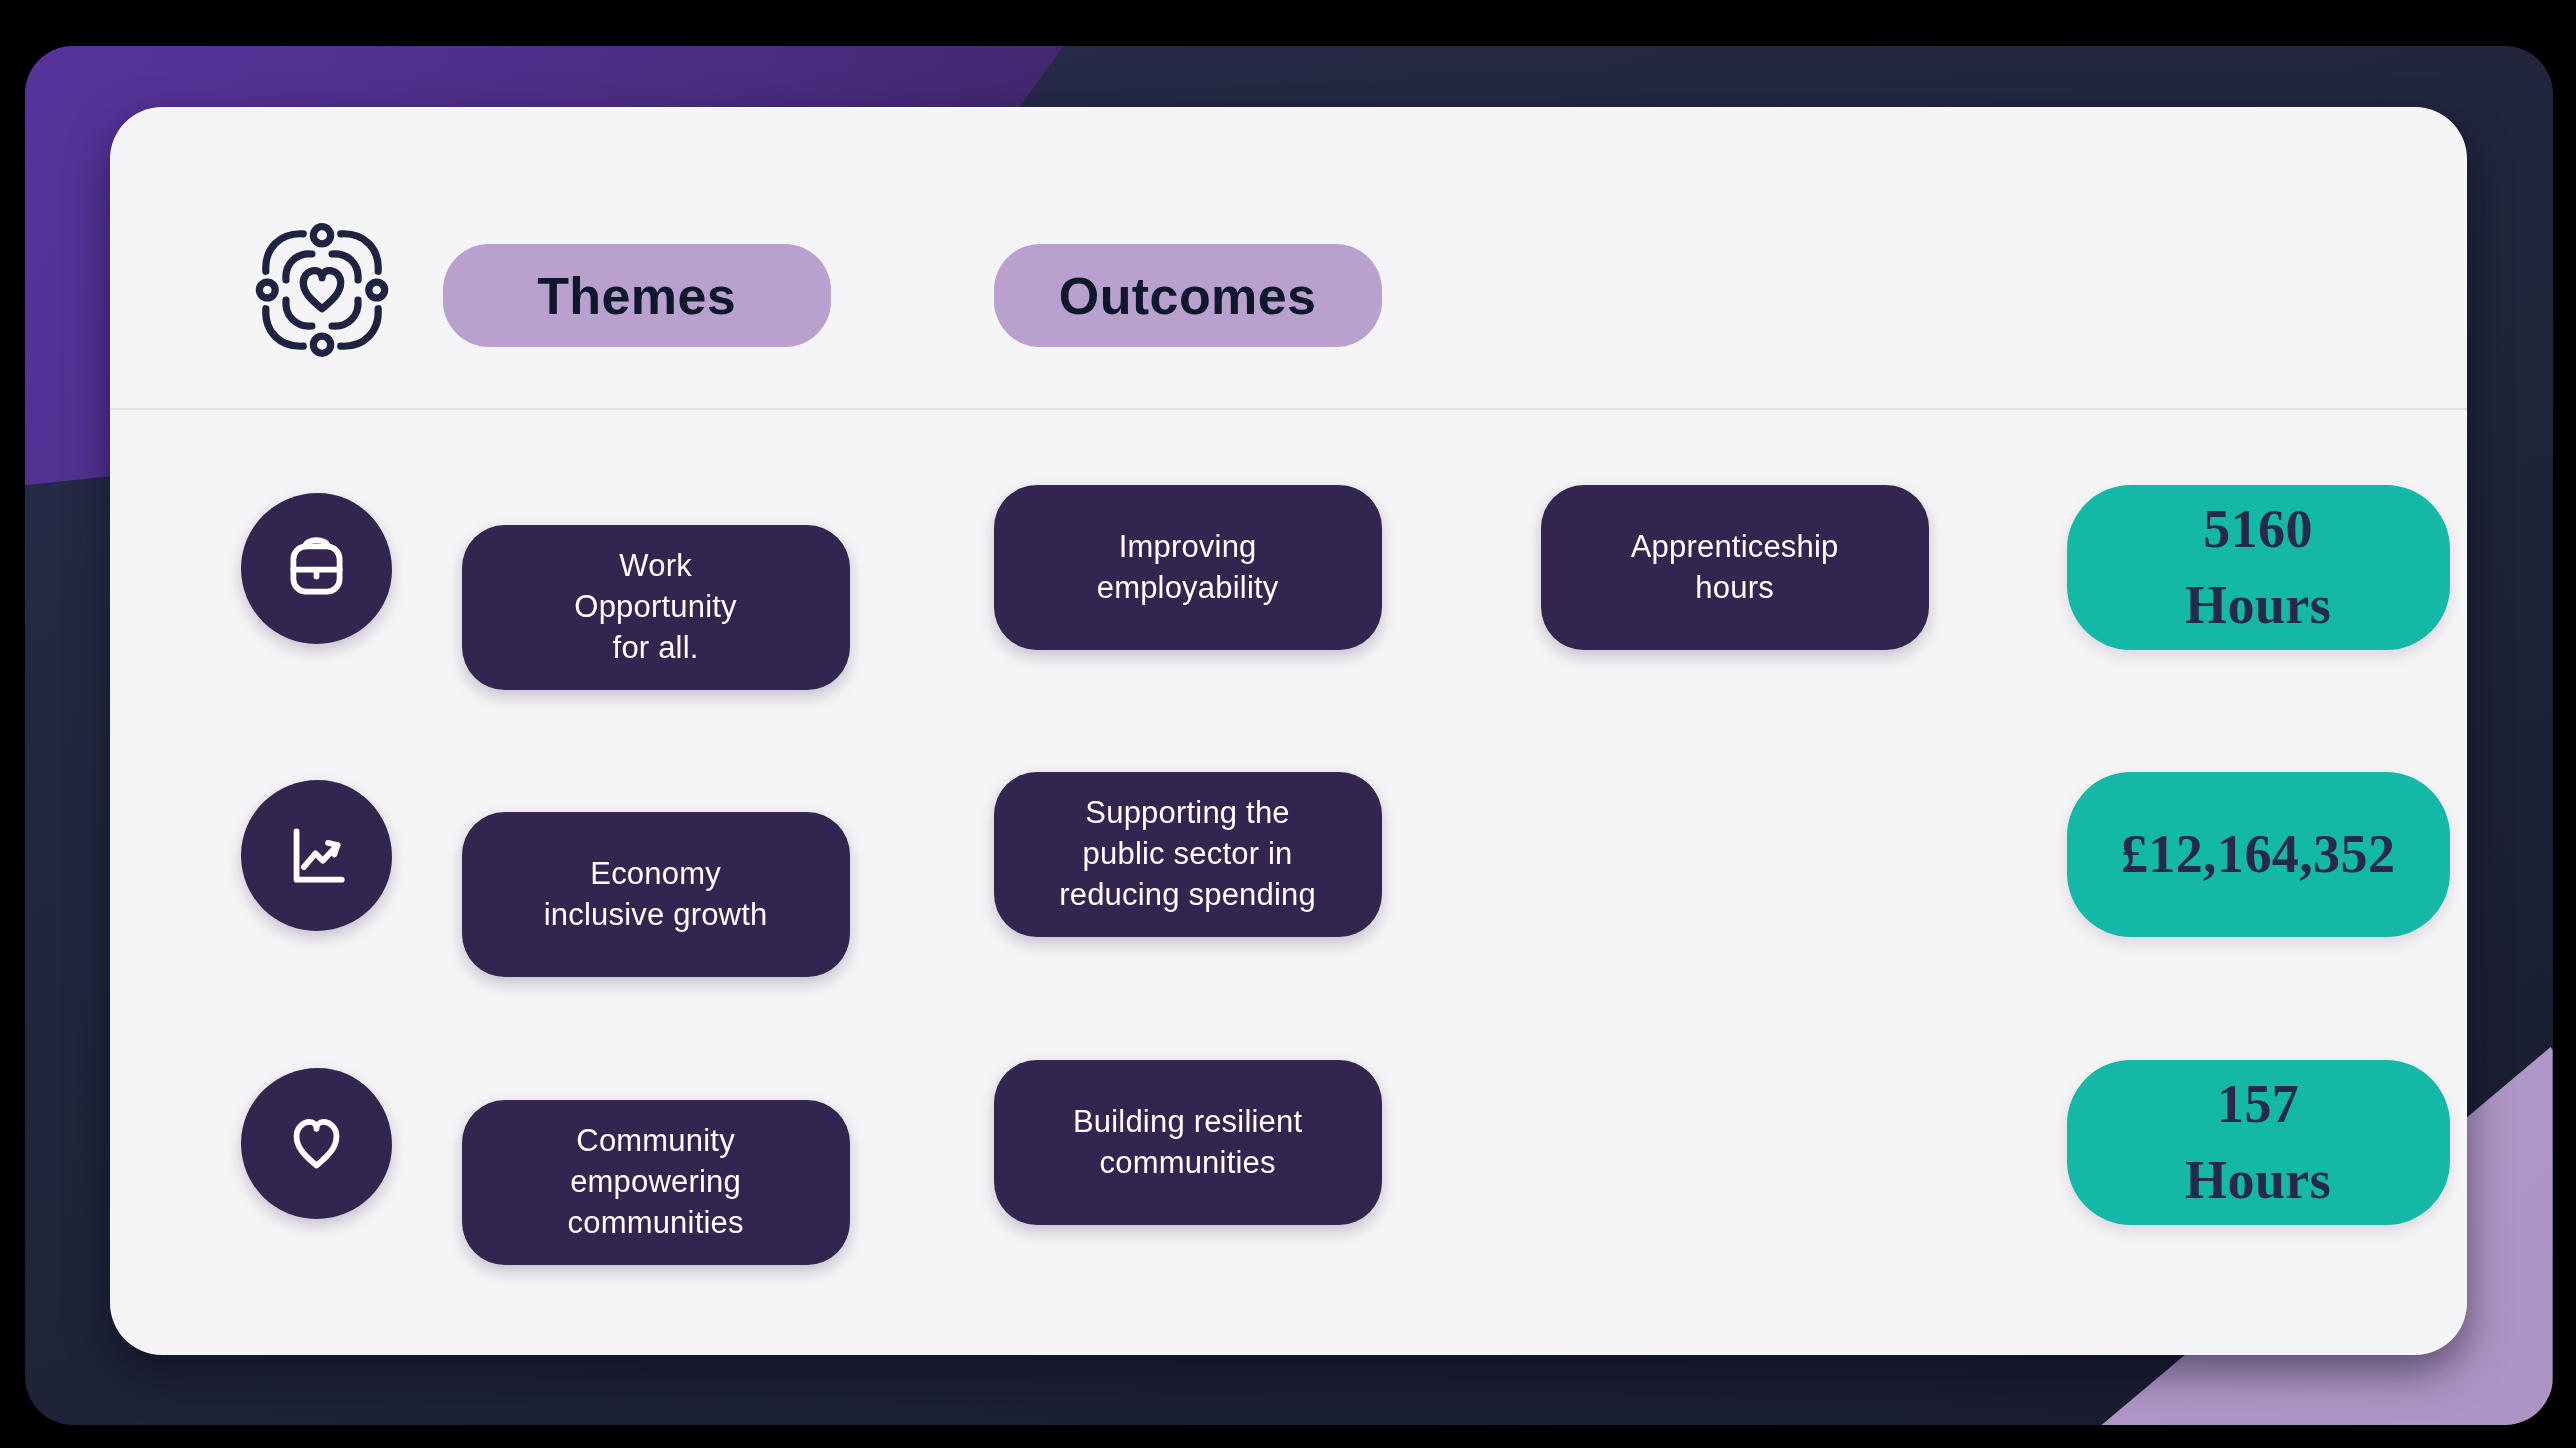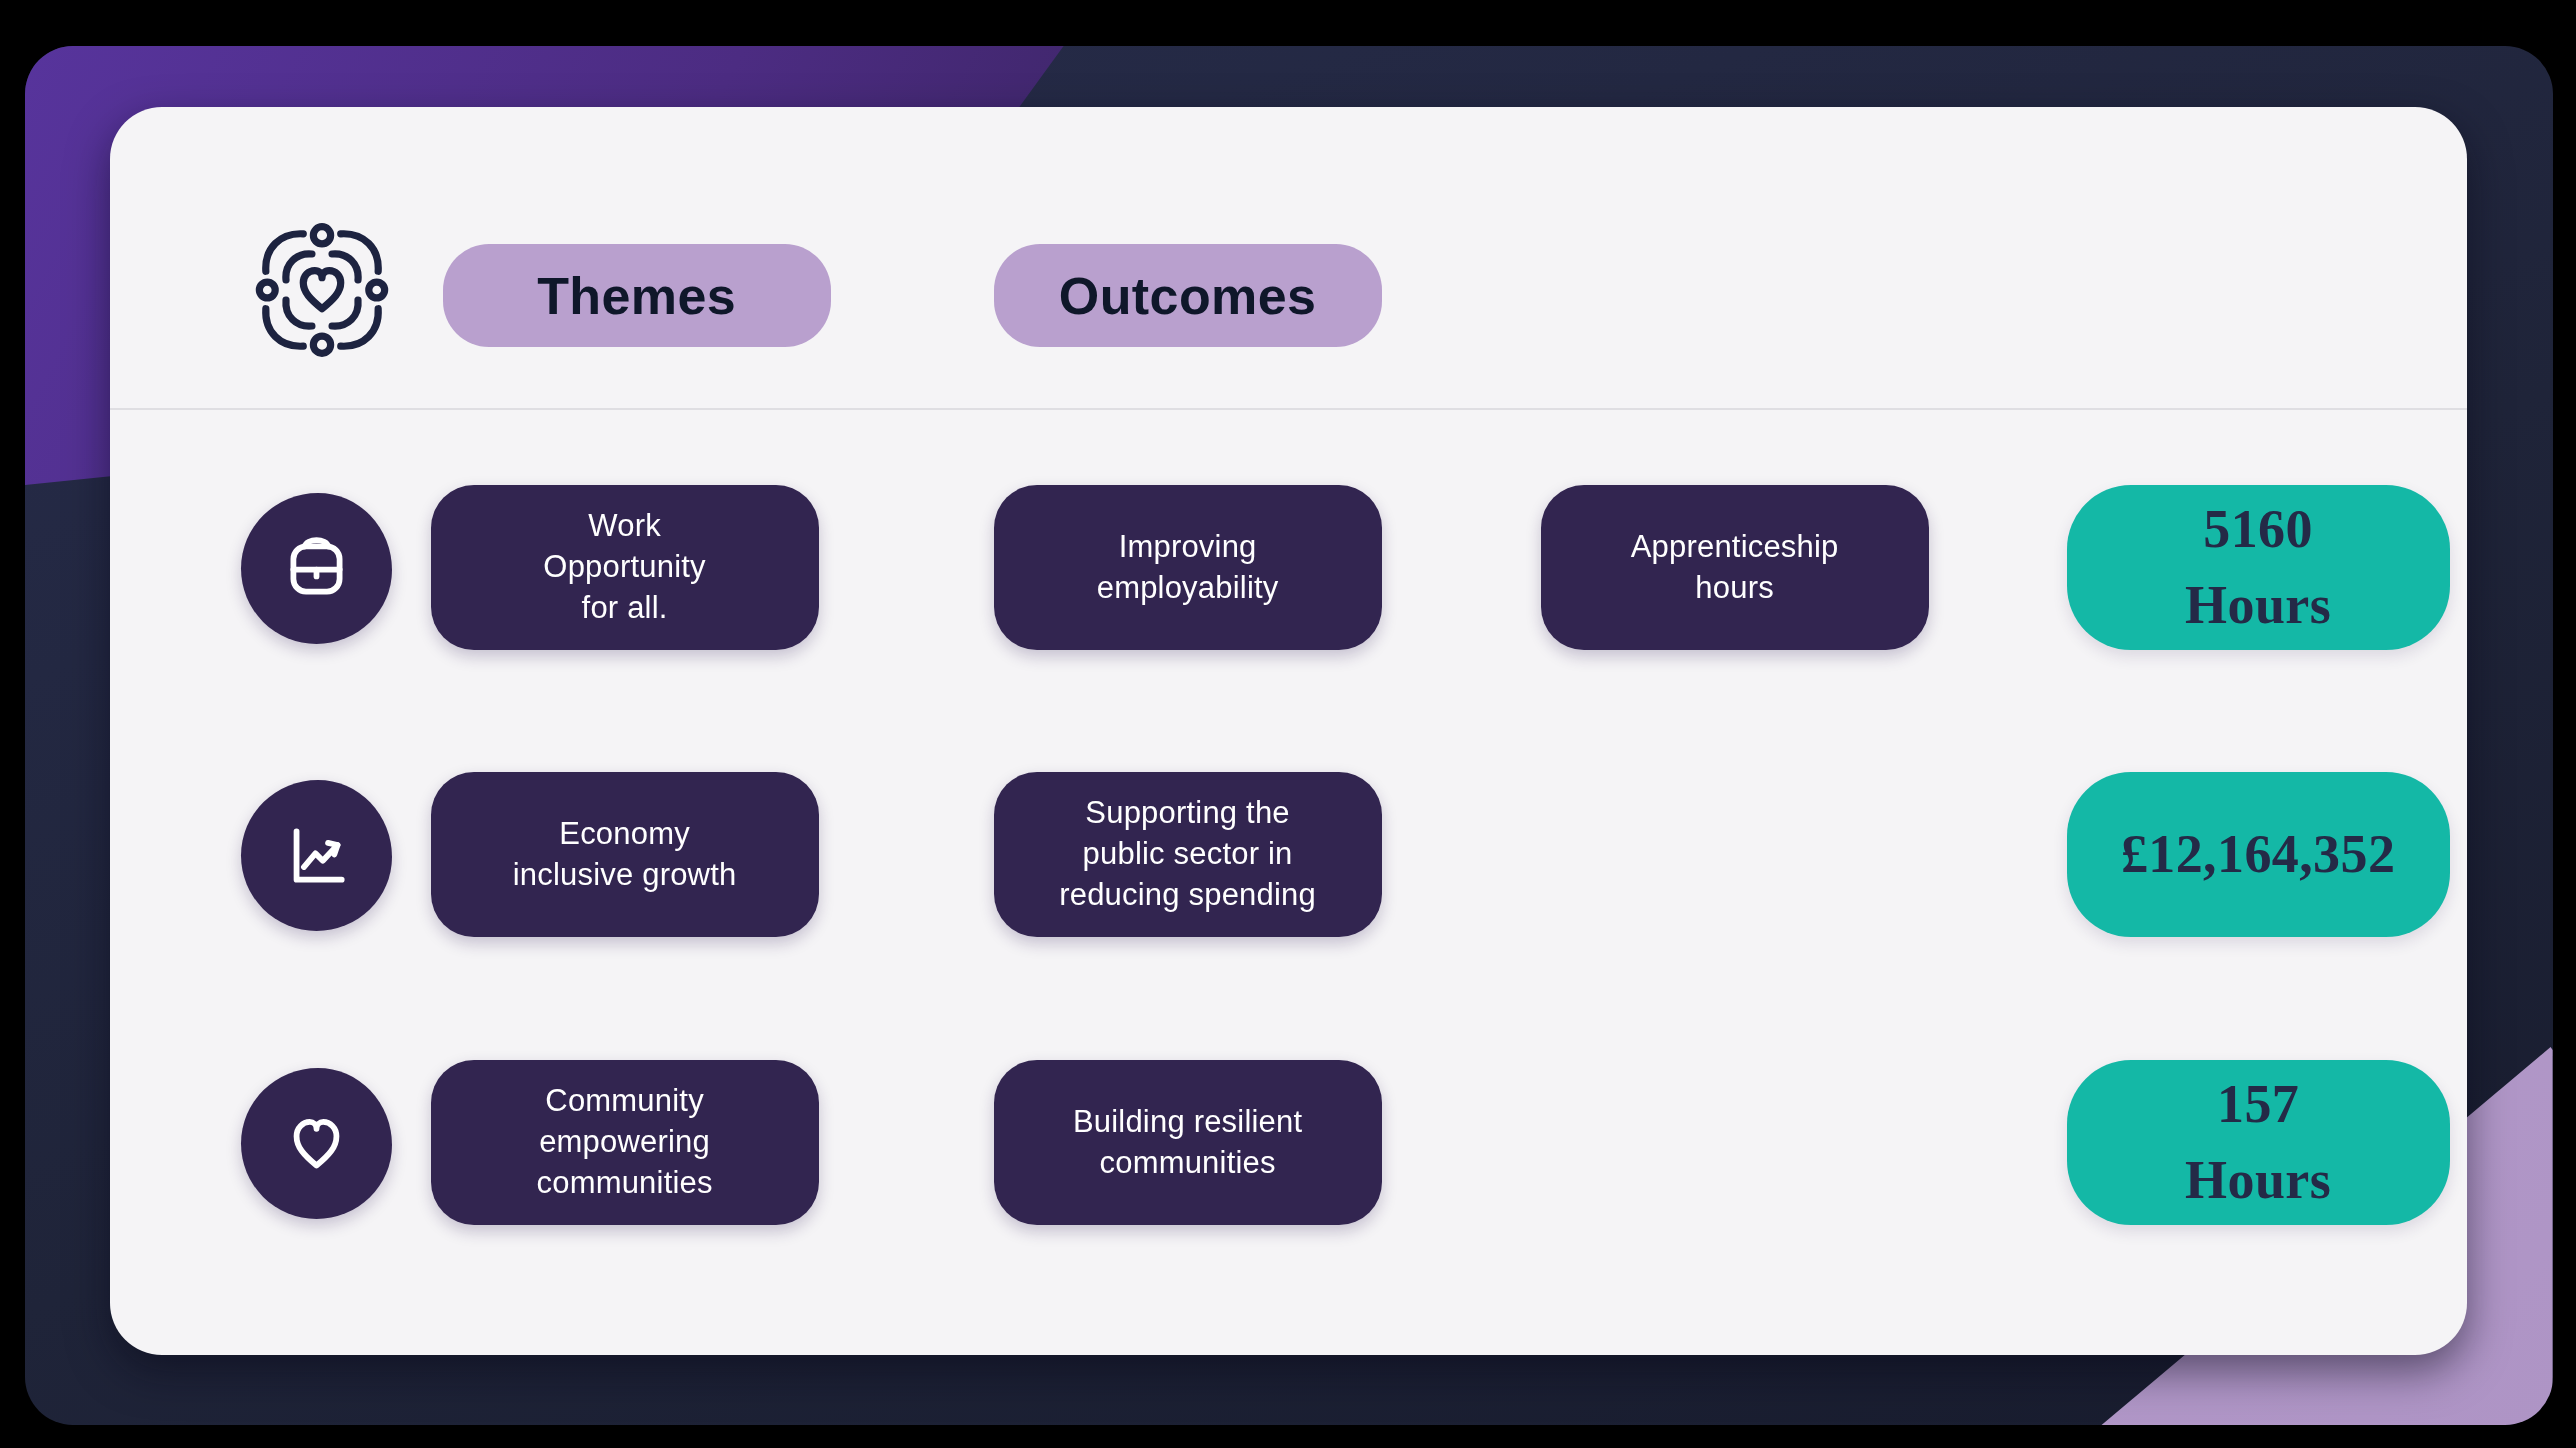--- a/index.html
+++ b/index.html
@@ -58,21 +58,21 @@
   .pill {
     position:absolute; top:0; height:165px; width:388px;
     border-radius:43px; display:flex; align-items:center; justify-content:center;
     text-align:center; white-space:pre-line;
   }
   .pill-dark {
     background:#322550; color:#ffffff;
     font-size:31px; font-weight:500; line-height:1.32; letter-spacing:0.2px;
     box-shadow:0 6.6px 14.7px rgba(40,25,80,.22);
   }
-  .pill-theme   { left:321px; }
+  .pill-theme   { left:352px;margin-top:40px; }
   .pill-outcome { left:884px; }
   .pill-measure { left:1431px; }
   .pill-value {
     left:1957px; width:383px; background:#14b8a6; border-radius:64px;
     color:#242a47; font-size:54px; font-weight:700; line-height:1.4;
     letter-spacing:0.4px; box-shadow:0 6.6px 14.7px rgba(40,25,80,.12);font-family:Liberation Serif, serif;
   }
   .icon-stroke { stroke:#ffffff; stroke-width:11; fill:none;
                  stroke-linecap:round; stroke-linejoin:round; }
   .logo-stroke { stroke:#1d2340; stroke-width:10; fill:none;

